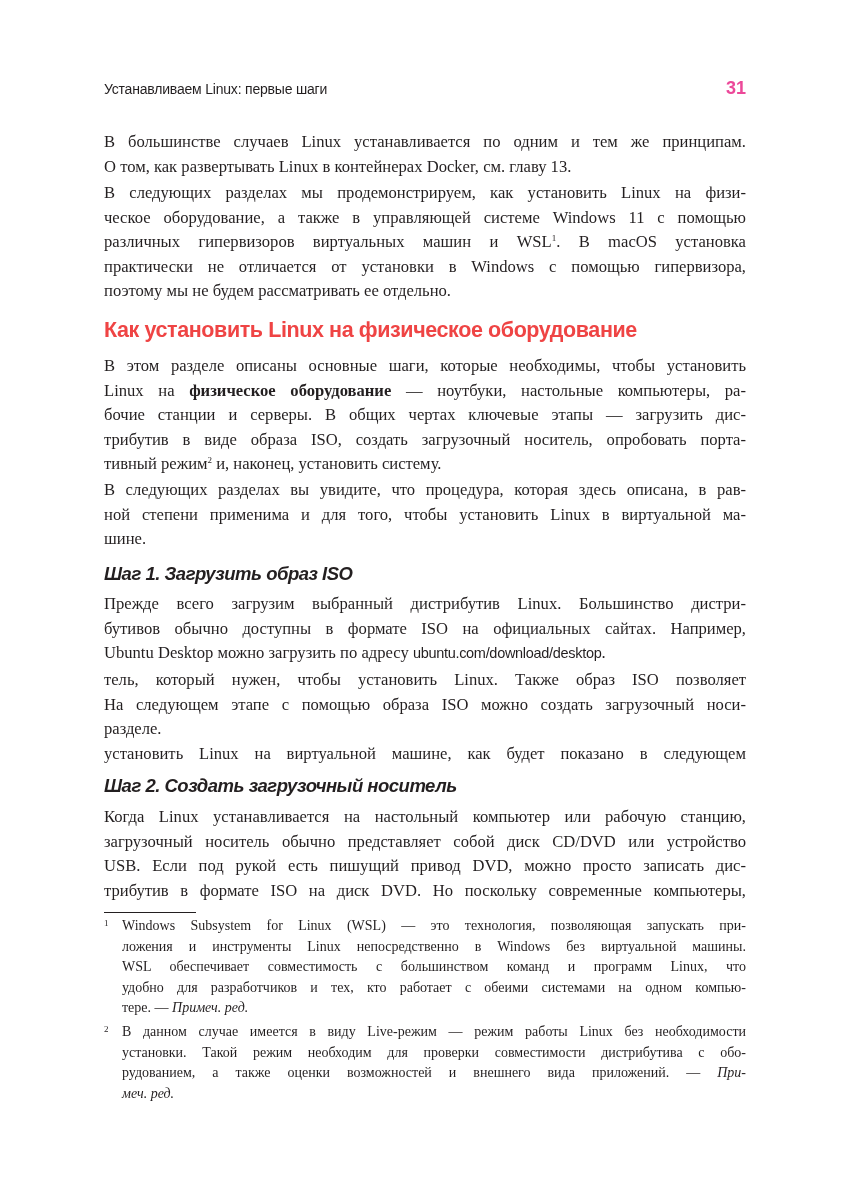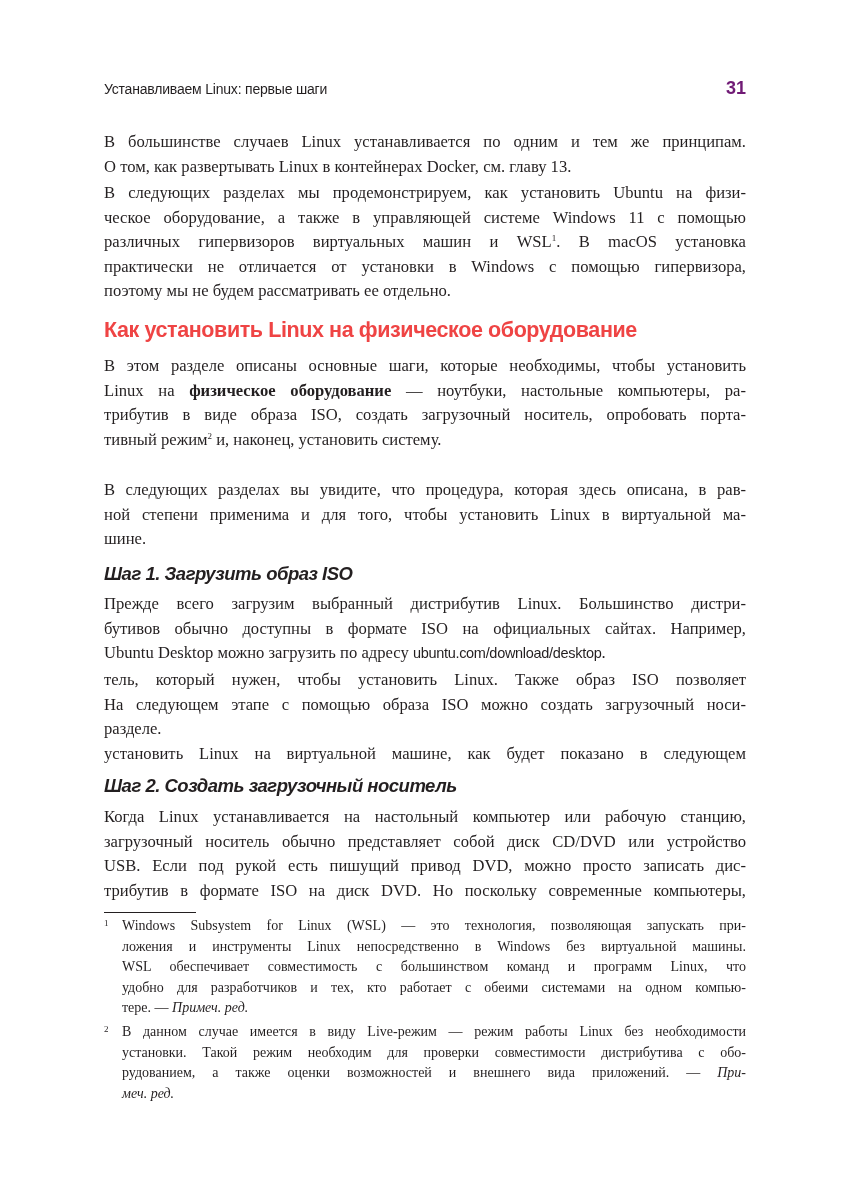--- a/index.html
+++ b/index.html
@@ -1,20 +1,20 @@
 <!DOCTYPE html>
 <html><head>
 <meta charset="utf-8">
 <style>
   html, body { margin: 0; padding: 0; background: #ffffff; }
   body { width: 849px; height: 1200px; position: relative; overflow: hidden; color: #231f20; }
   .page { position: absolute; left: 0; top: 0; width: 849px; height: 939px; background: #ffffff; }
   .running-head { position: absolute; left: 104px; top: 78px; width: 642px; height: 24px; }
   .rh-title { position: absolute; left: 0; top: 3px; font-family: "Liberation Sans", sans-serif; font-size: 14px; color: #231f20; letter-spacing: -0.2px; }
-  .rh-page { position: absolute; right: 0; top: 0; font-family: "Liberation Sans", sans-serif; font-size: 18px; font-weight: bold; color: #701a75; }
+  .rh-page { position: absolute; right: 0; top: 0; font-family: "Liberation Sans", sans-serif; font-size: 18px; font-weight: bold; color: #ec4899; }
 
   .body-text { position: absolute; left: 104px; width: 642px; font-family: "Liberation Serif", serif; font-size: 16.6px; line-height: 24.5px; text-align: justify; color: #231f20; }
   .line { display: block; text-align: justify; text-align-last: justify; white-space: nowrap; }
   .line.last { text-align-last: left; }
   sup { font-size: 9px; line-height: 0; vertical-align: 6px; }
   .url { font-family: "Liberation Sans", sans-serif; font-size: 14.5px; letter-spacing: -0.3px; }
 
   .h2 { position: absolute; left: 104px; font-family: "Liberation Sans", sans-serif; font-weight: bold; font-size: 21.5px; color: #ef4444; letter-spacing: -0.4px; }
   .h3 { position: absolute; left: 104px; font-family: "Liberation Sans", sans-serif; font-weight: bold; font-style: italic; font-size: 18.5px; color: #231f20; letter-spacing: -0.5px; }
 
@@ -34,32 +34,33 @@
     <span class="rh-title">Устанавливаем Linux: первые шаги</span>
     <span class="rh-page">31</span>
   </div>
 
   <div class="body-text" style="top:130px;">
     <span class="line">В большинстве случаев Linux устанавливается по одним и тем же принципам.</span>
     <span class="line last">О том, как развертывать Linux в контейнерах Docker, см. главу 13.</span>
   </div>
 
   <div class="body-text" style="top:181px;">
-    <span class="line">В следующих разделах мы продемонстрируем, как установить Ubuntu на физи-</span>
+    <span class="line">В следующих разделах мы продемонстрируем, как установить Linux на физи-</span>
     <span class="line">ческое оборудование, а также в управляющей системе Windows 11 с помощью</span>
     <span class="line"><span>различных гипервизоров виртуальных машин и WSL</span><sup>1</sup><span>. В macOS установка</span></span>
     <span class="line">практически не отличается от установки в Windows с помощью гипервизора,</span>
     <span class="line last">поэтому мы не будем рассматривать ее отдельно.</span>
   </div>
 
   <div class="h2" style="top:318px;">Как установить Linux на физическое оборудование</div>
 
   <div class="body-text" style="top:354px;">
     <span class="line">В этом разделе описаны основные шаги, которые необходимы, чтобы установить</span>
     <span class="line"><span>Linux на </span><b>физическое оборудование</b><span> — ноутбуки, настольные компьютеры, ра-</span></span>
+    <span class="line">бочие станции и серверы. В общих чертах ключевые этапы — загрузить дис-</span>
     <span class="line">трибутив в виде образа ISO, создать загрузочный носитель, опробовать порта-</span>
     <span class="line last"><span>тивный режим</span><sup>2</sup><span> и, наконец, установить систему.</span></span>
   </div>
 
   <div class="body-text" style="top:478px;">
     <span class="line">В следующих разделах вы увидите, что процедура, которая здесь описана, в рав-</span>
     <span class="line">ной степени применима и для того, чтобы установить Linux в виртуальной ма-</span>
     <span class="line last">шине.</span>
   </div>
 

